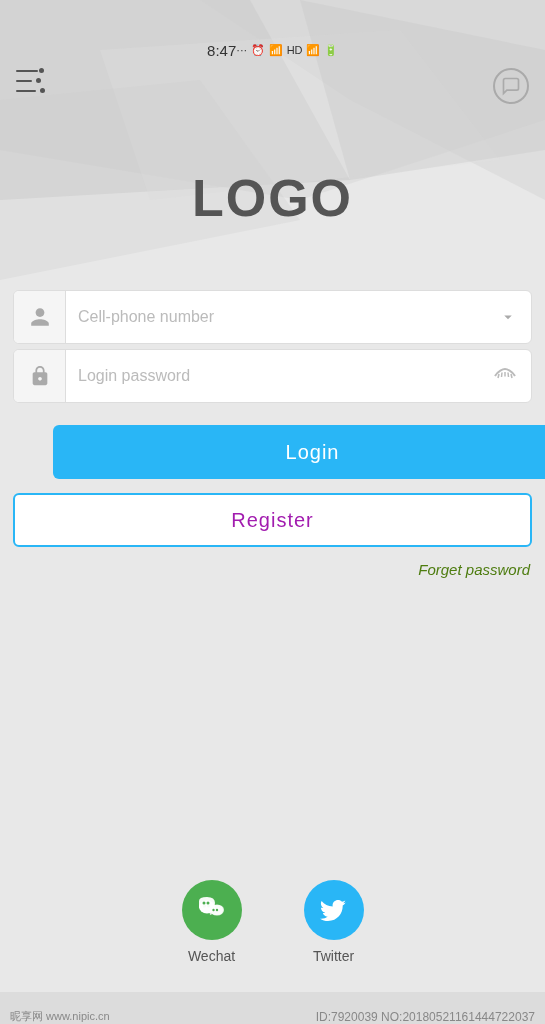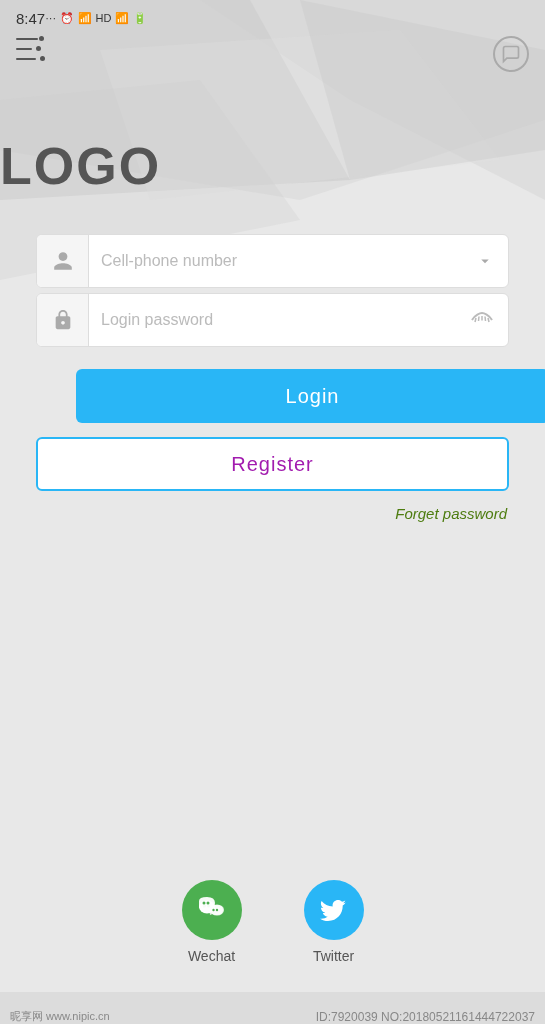--- a/index.html
+++ b/index.html
@@ -24,24 +24,25 @@
 
     .bg-polygons svg {
       width: 100%; height: 100%;
     }
 
     
     .status-bar {
       position: relative;
       z-index: 10;
       display: flex;
-      justify-content: flex-start;
+      justify-content: center;
       align-items: center;
       padding: 8px 16px 4px 16px;
       height: 32px;
+      margin-top: 32px;
     }
 
     .status-time {
       font-size: 15px;
       font-weight: 500;
       color: #333;
     }
 
     .status-icons {
       display: flex;
@@ -103,36 +104,37 @@
       align-items: center;
       justify-content: center;
       color: #aaa;
       font-size: 18px;
     }
 
     
     .logo-area {
       position: relative;
       z-index: 10;
+      text-align: center;
       margin-top: 60px;
-      margin-bottom: 38px;
+      margin-bottom: 62px;
     }
 
     .logo-text {
       font-size: 52px;
       font-weight: 800;
       color: #555;
       letter-spacing: 2px;
     }
 
     
     .form-area {
       position: relative;
       z-index: 10;
-      padding: 0 36px;
+      padding: 0 13px;
     }
 
     .input-group {
       display: flex;
       align-items: center;
       background: white;
       border: 1.5px solid #ddd;
       border-radius: 6px;
       margin-bottom: 2px;
       height: 54px;

